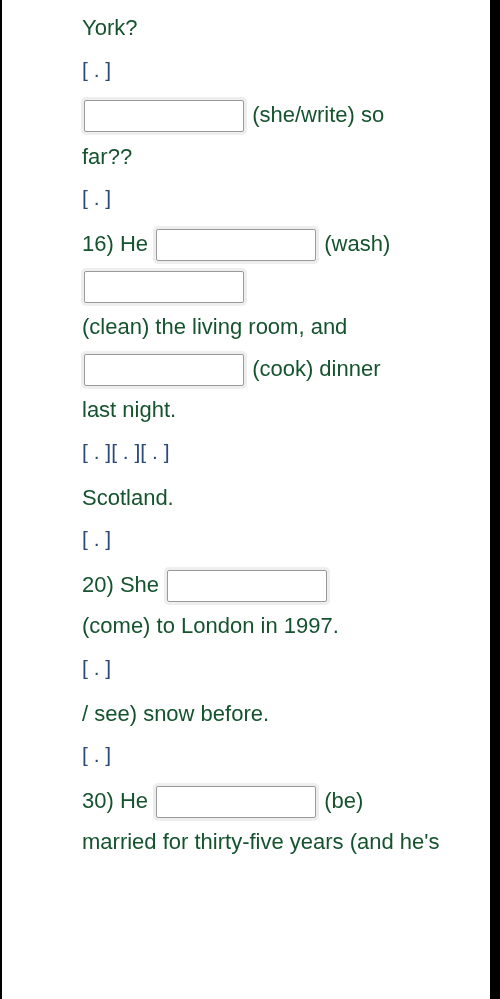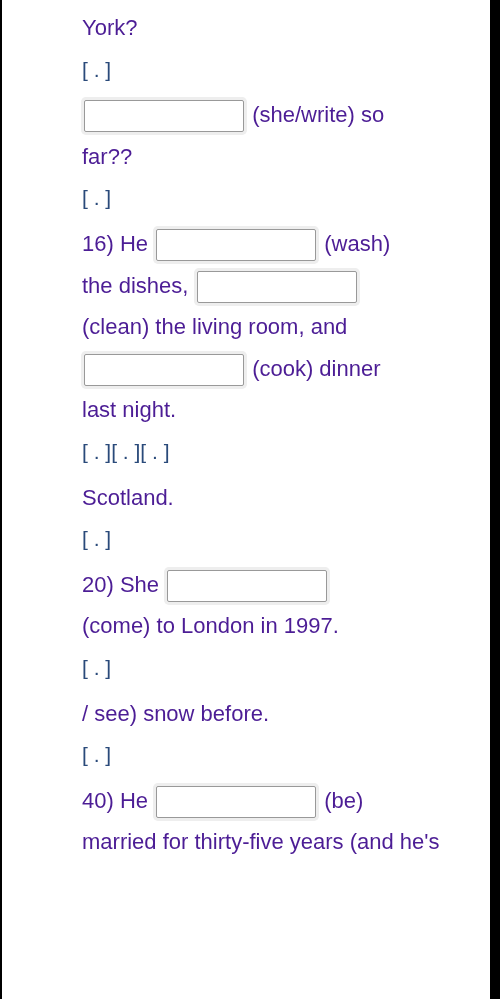--- a/index.html
+++ b/index.html
@@ -43,21 +43,21 @@
       box-shadow: 0 0 0 3px #eee;
       border-radius: 2px;
       margin: 0 2px;
     }
     .hint-link {
       color: #2a4a7a;
       font-size: 21px;
       cursor: pointer;
     }
     .question-text {
-      color: #4c1d95;
+      color: #14532d;
     }
     .mb {
       margin-bottom: 6px;
     }
   </style>
 </head>
 <body>
 
 <div class="content">
 
@@ -70,21 +70,20 @@
   </div>
   <div class="line question-text">far??</div>
   <div class="line mb"><span class="hint-link">[ . ]</span></div>
 
   <div class="line">
     <span class="question-text">16) He</span>
     <input class="text-input" type="text" style="">
     <span class="question-text">(wash)</span>
   </div>
   <div class="line">
-    <span class="question-text">the dishes,</span>
     <input class="text-input" type="text" style="">
   </div>
   <div class="line question-text">(clean) the living room, and</div>
   <div class="line">
     <input class="text-input" type="text" style="">
     <span class="question-text">(cook) dinner</span>
   </div>
   <div class="line question-text">last night.</div>
   <div class="line mb"><span class="hint-link">[ . ][ . ][ . ]</span></div>
 
@@ -95,21 +94,21 @@
     <span class="question-text">20) She</span>
     <input class="text-input" type="text" style="">
   </div>
   <div class="line question-text">(come) to London in 1997.</div>
   <div class="line mb"><span class="hint-link">[ . ]</span></div>
 
   <div class="line question-text">/ see) snow before.</div>
   <div class="line mb"><span class="hint-link">[ . ]</span></div>
 
   <div class="line">
-    <span class="question-text">40) He</span>
+    <span class="question-text">30) He</span>
     <input class="text-input" type="text" style="">
     <span class="question-text">(be)</span>
   </div>
   <div class="line question-text">married for thirty-five years (and he's</div>
 
 </div>
 
 <div class="right-edge"></div>
 
 </body></html>

